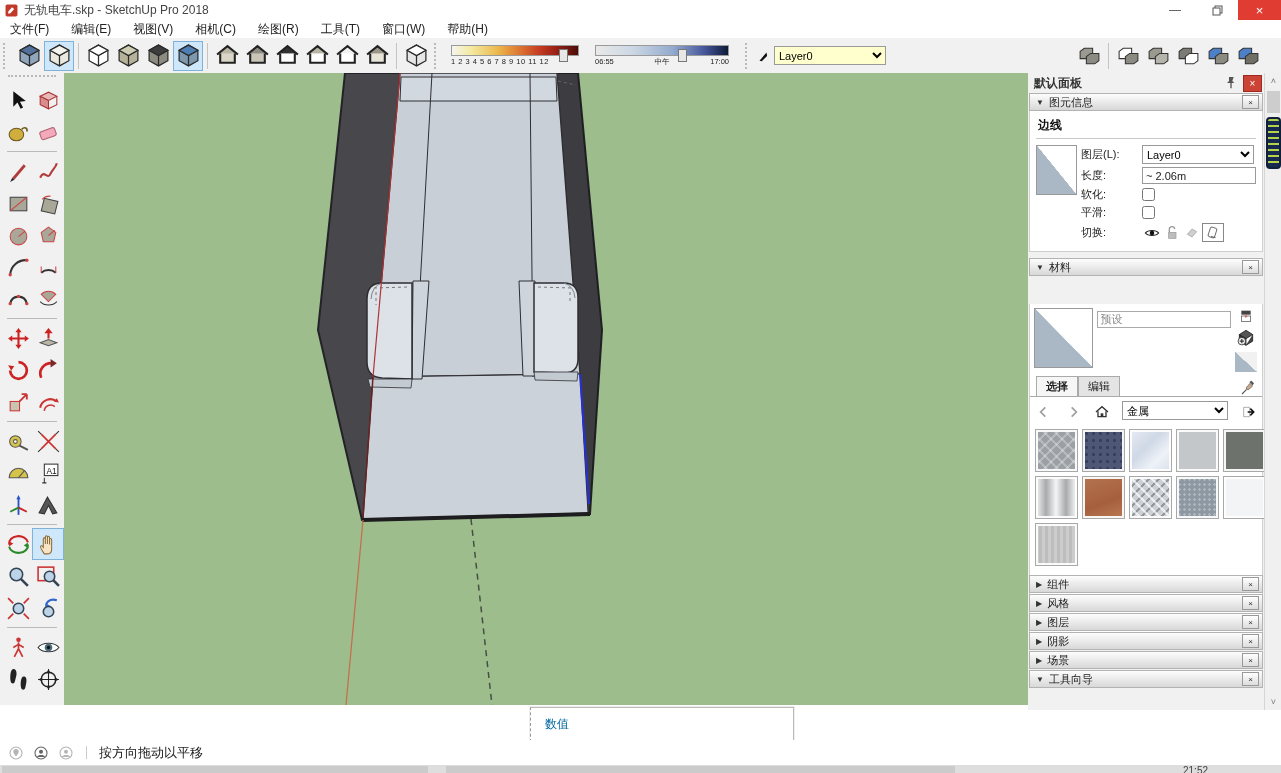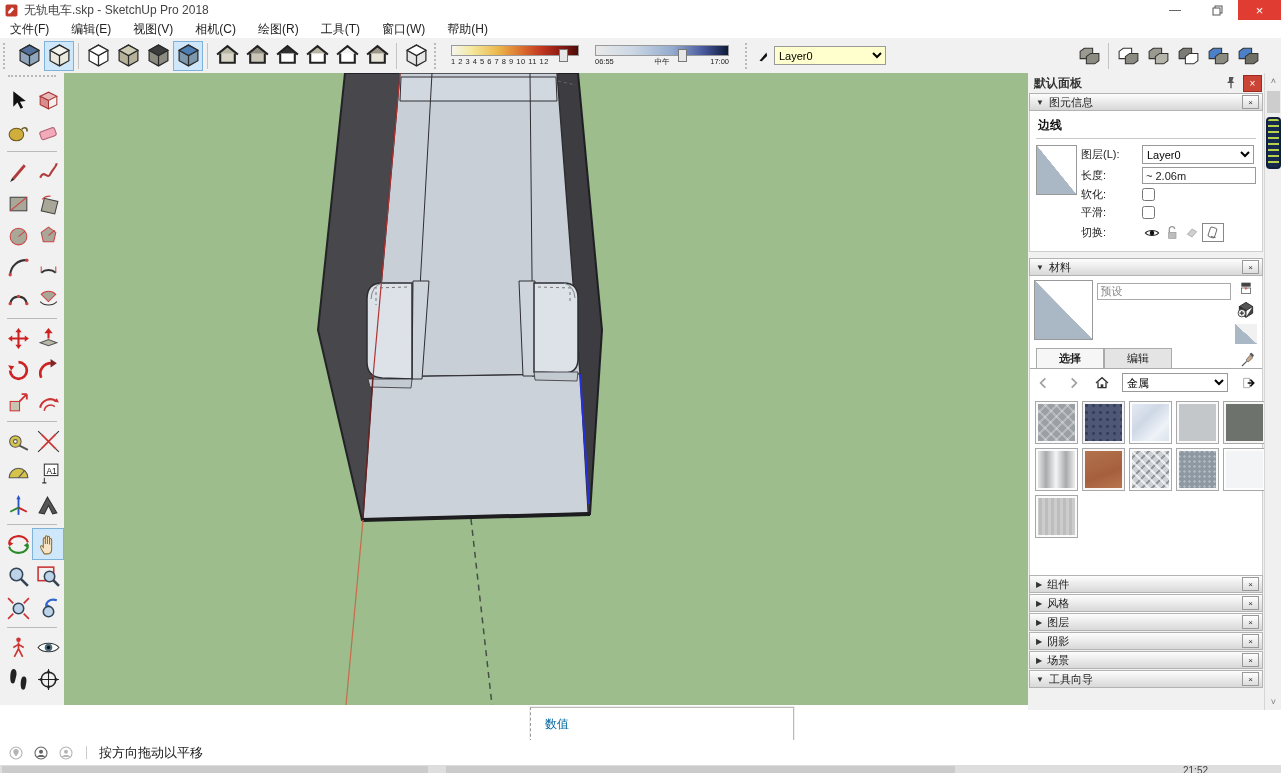--- a/index.html
+++ b/index.html
@@ -58,31 +58,31 @@
   .thumb{width:48px;height:48px;border:1px solid #999;background:linear-gradient(to left bottom,#fff 49.5%,#a9b8c4 50%);}
   .fields{flex:1;padding-left:4px;}
   .frow{display:flex;align-items:center;margin-bottom:3px;}
   .flabel{width:58px;font-size:11px;color:#222;padding-right:3px;white-space:nowrap;}
   .fsel{width:112px;height:19px;font-size:11px;border:1px solid #999;background:#fff;}
   .finput{width:106px;height:15px;font-size:11px;border:1px solid #999;padding:0 3px;color:#222;}
   .cbx{width:13px;height:13px;margin:0;}
   .tgl{width:20px;height:17px;display:flex;align-items:center;justify-content:center;}
   .tgl.boxed{border:1px solid #888;background:#fff;}
   
-  .mat-top{display:flex;padding:4px 4px 2px 4px;}
+  .mat-top{display:flex;padding:4px 4px 2px 4px;margin-top:28px;}
   .mat-prev{width:58px;height:58px;border:1px solid #999;background:linear-gradient(to left bottom,#fff 49.5%,#a9b8c4 50%);}
   .mat-mid{flex:1;padding:1px 4px;}
   .mat-name{width:126px;height:15px;border:1px solid #aaa;font-size:11px;color:#888;padding:0 3px;background:#fff;}
   .mat-icons{width:24px;display:flex;flex-direction:column;align-items:center;gap:3px;}
   .mat-tri{width:22px;height:20px;background:linear-gradient(to left bottom,#f1f1f1 49.5%,#a9b8c4 50%);margin-top:2px;}
   .tabs{display:flex;align-items:flex-end;padding:2px 6px 0 6px;border-bottom:1px solid #aaa;height:20px;}
-  .tab{font-size:11px;padding:2px 22px;border:1px solid #aaa;border-bottom:none;background:#e4e4e4;color:#222;}
+  .tab{font-size:11px;padding:2px 9px;border:1px solid #aaa;border-bottom:none;background:#e4e4e4;color:#222;}
   .tab.on{background:#f6f6f6;font-weight:bold;}
   .dropper{margin-left:auto;}
-  .nav{display:flex;align-items:center;gap:12px;padding:4px 5px;}
+  .nav{display:flex;align-items:flex-end;gap:12px;padding:4px 5px;}
   .navbtn{width:17px;height:17px;display:flex;align-items:center;justify-content:center;}
   .catsel{flex:1;height:19px;font-size:11px;border:1px solid #999;background:#fff;}
   .grid{display:grid;grid-template-columns:repeat(5,43px);gap:4px;padding:5px;}
   .sw{width:41px;height:41px;border:1px solid #a8a8a8;box-shadow:inset 0 0 0 2px rgba(253,253,253,.95);}
   .stack{position:absolute;bottom:22px;left:0;right:0;}
   
   .vscroll{width:17px;background:#f0f0f0;border-left:1px solid #d5d5d5;position:relative;}
   .varrow{position:absolute;left:0;width:17px;height:16px;color:#777;font-size:9px;display:flex;align-items:center;justify-content:center;}
   .vthumb{position:absolute;left:2px;width:13px;height:22px;background:#cdcdcd;top:18px;}
   .vartifact{position:absolute;left:1px;top:44px;width:15px;height:52px;border-radius:4px;background:repeating-linear-gradient(180deg,#b7d24a 0 2px,#16294e 2px 6px),#16294e;border:2px solid #101f3c;box-sizing:border-box;}

